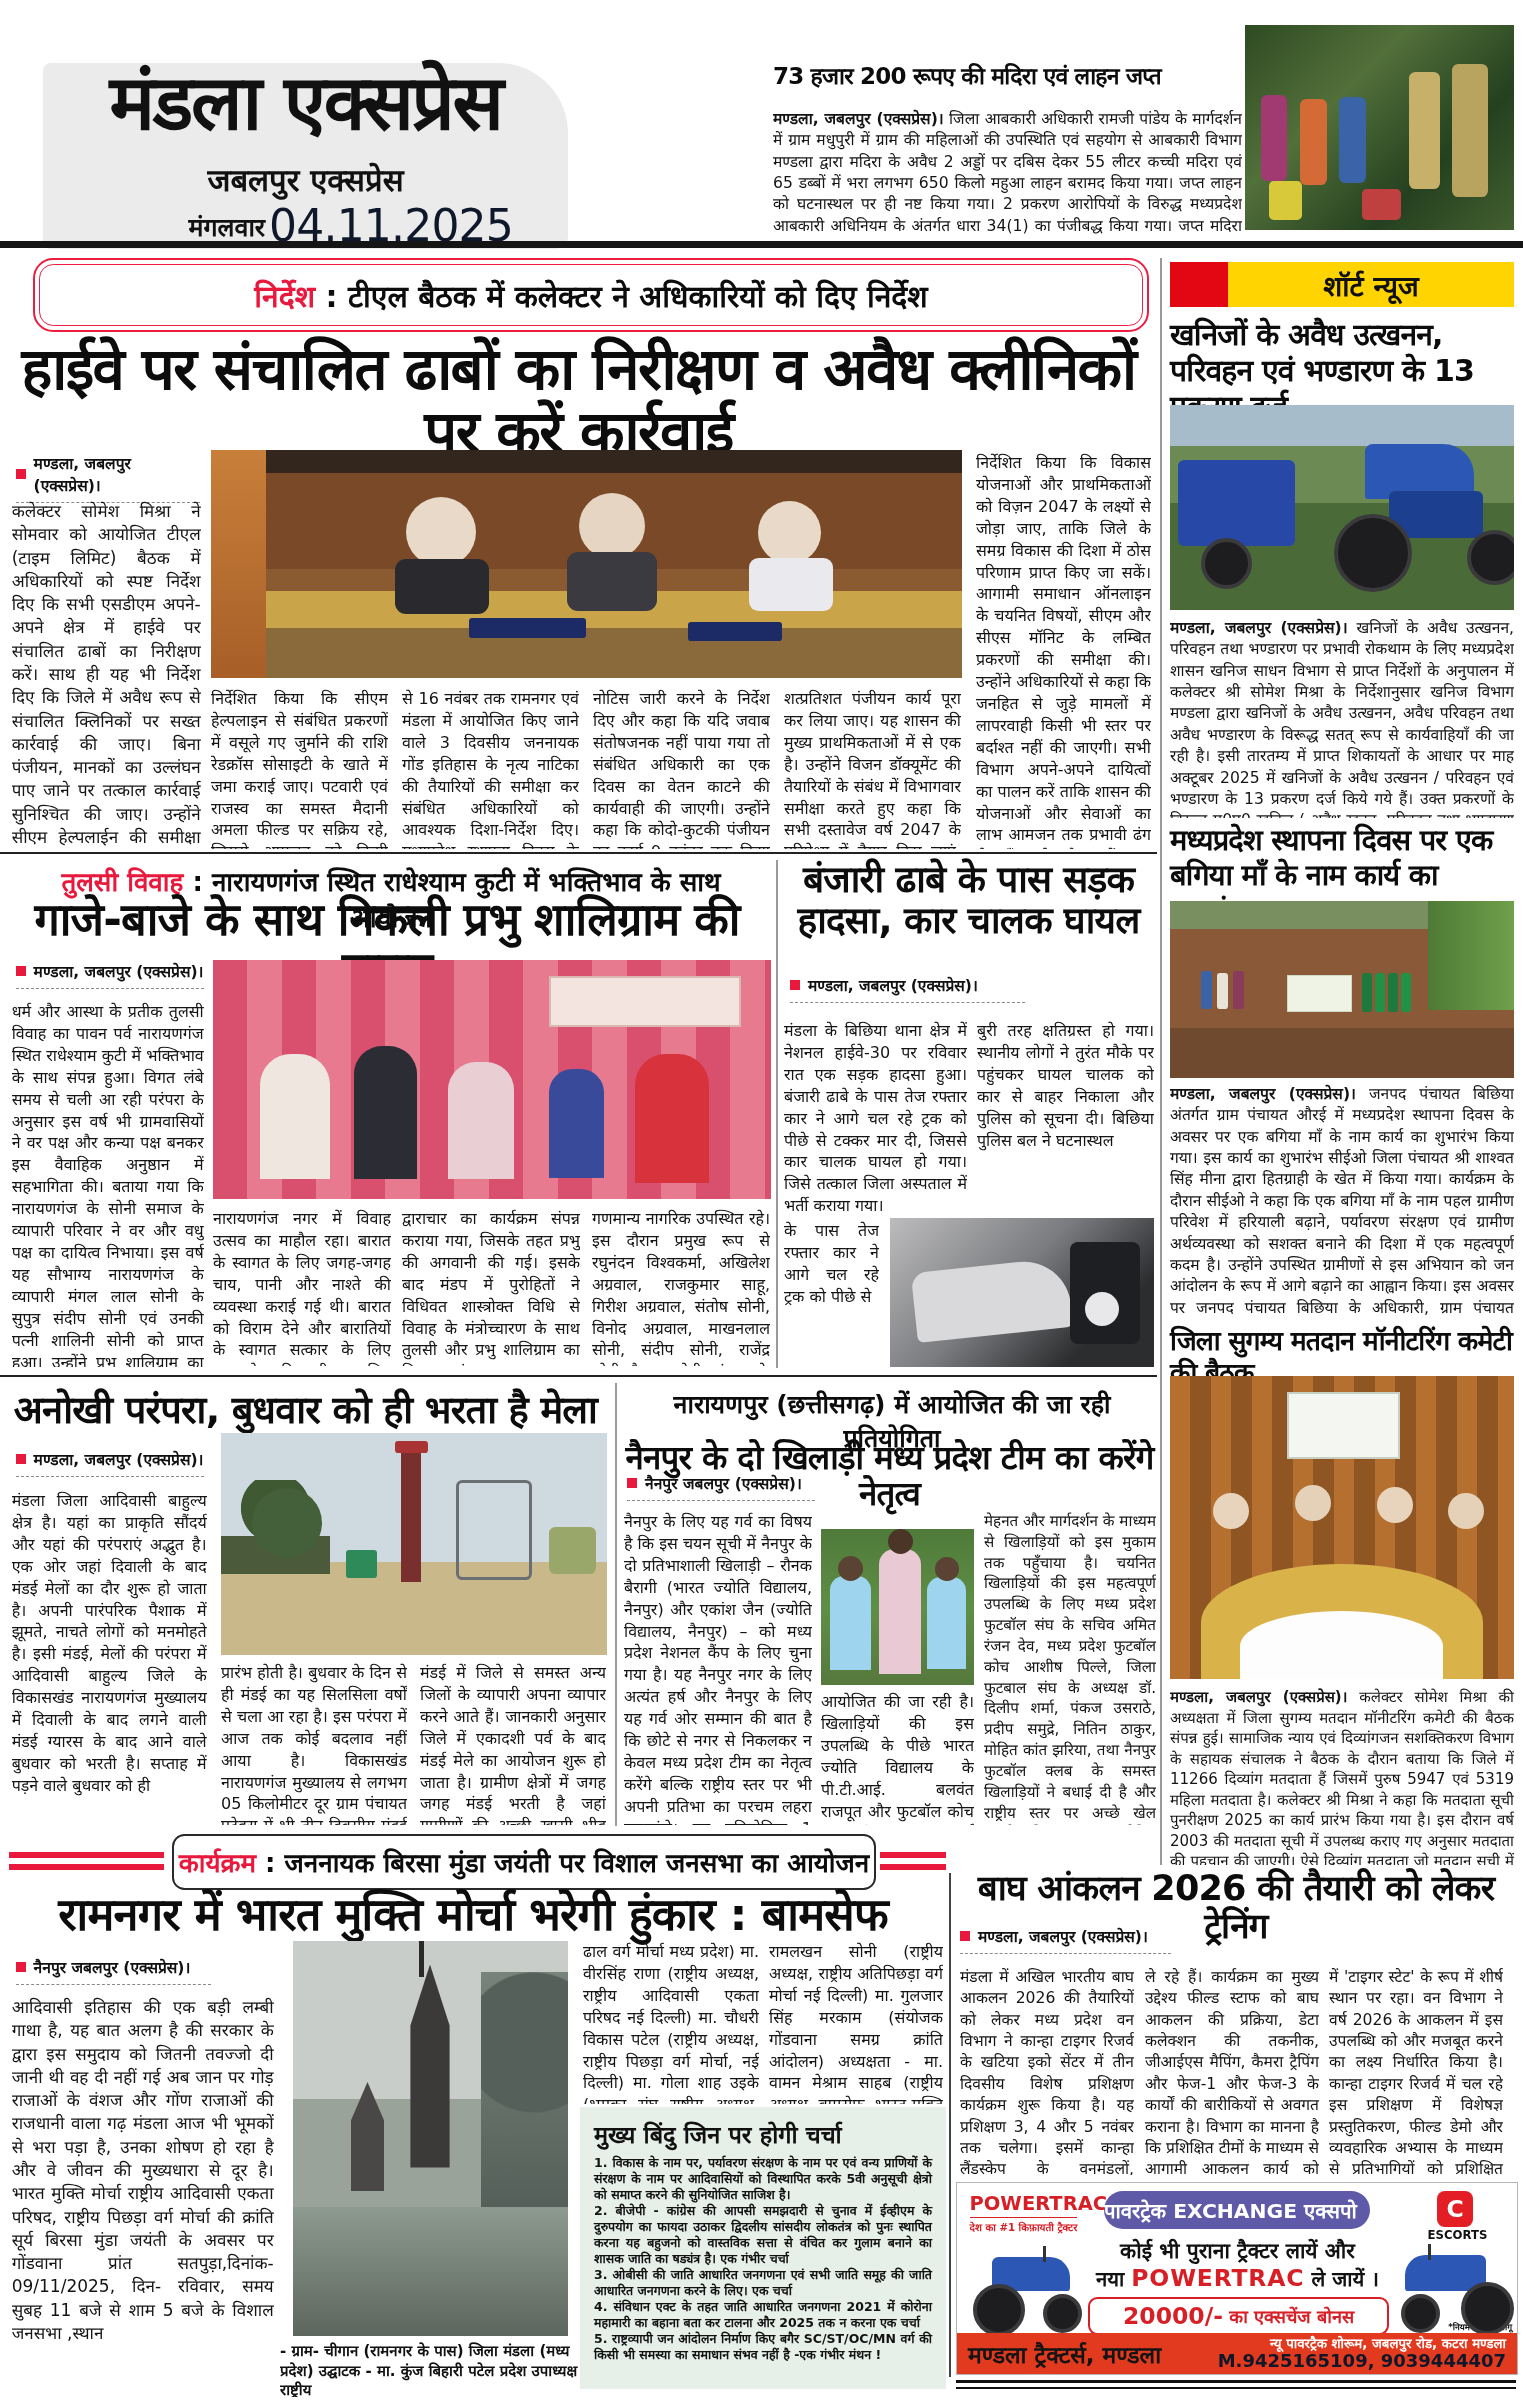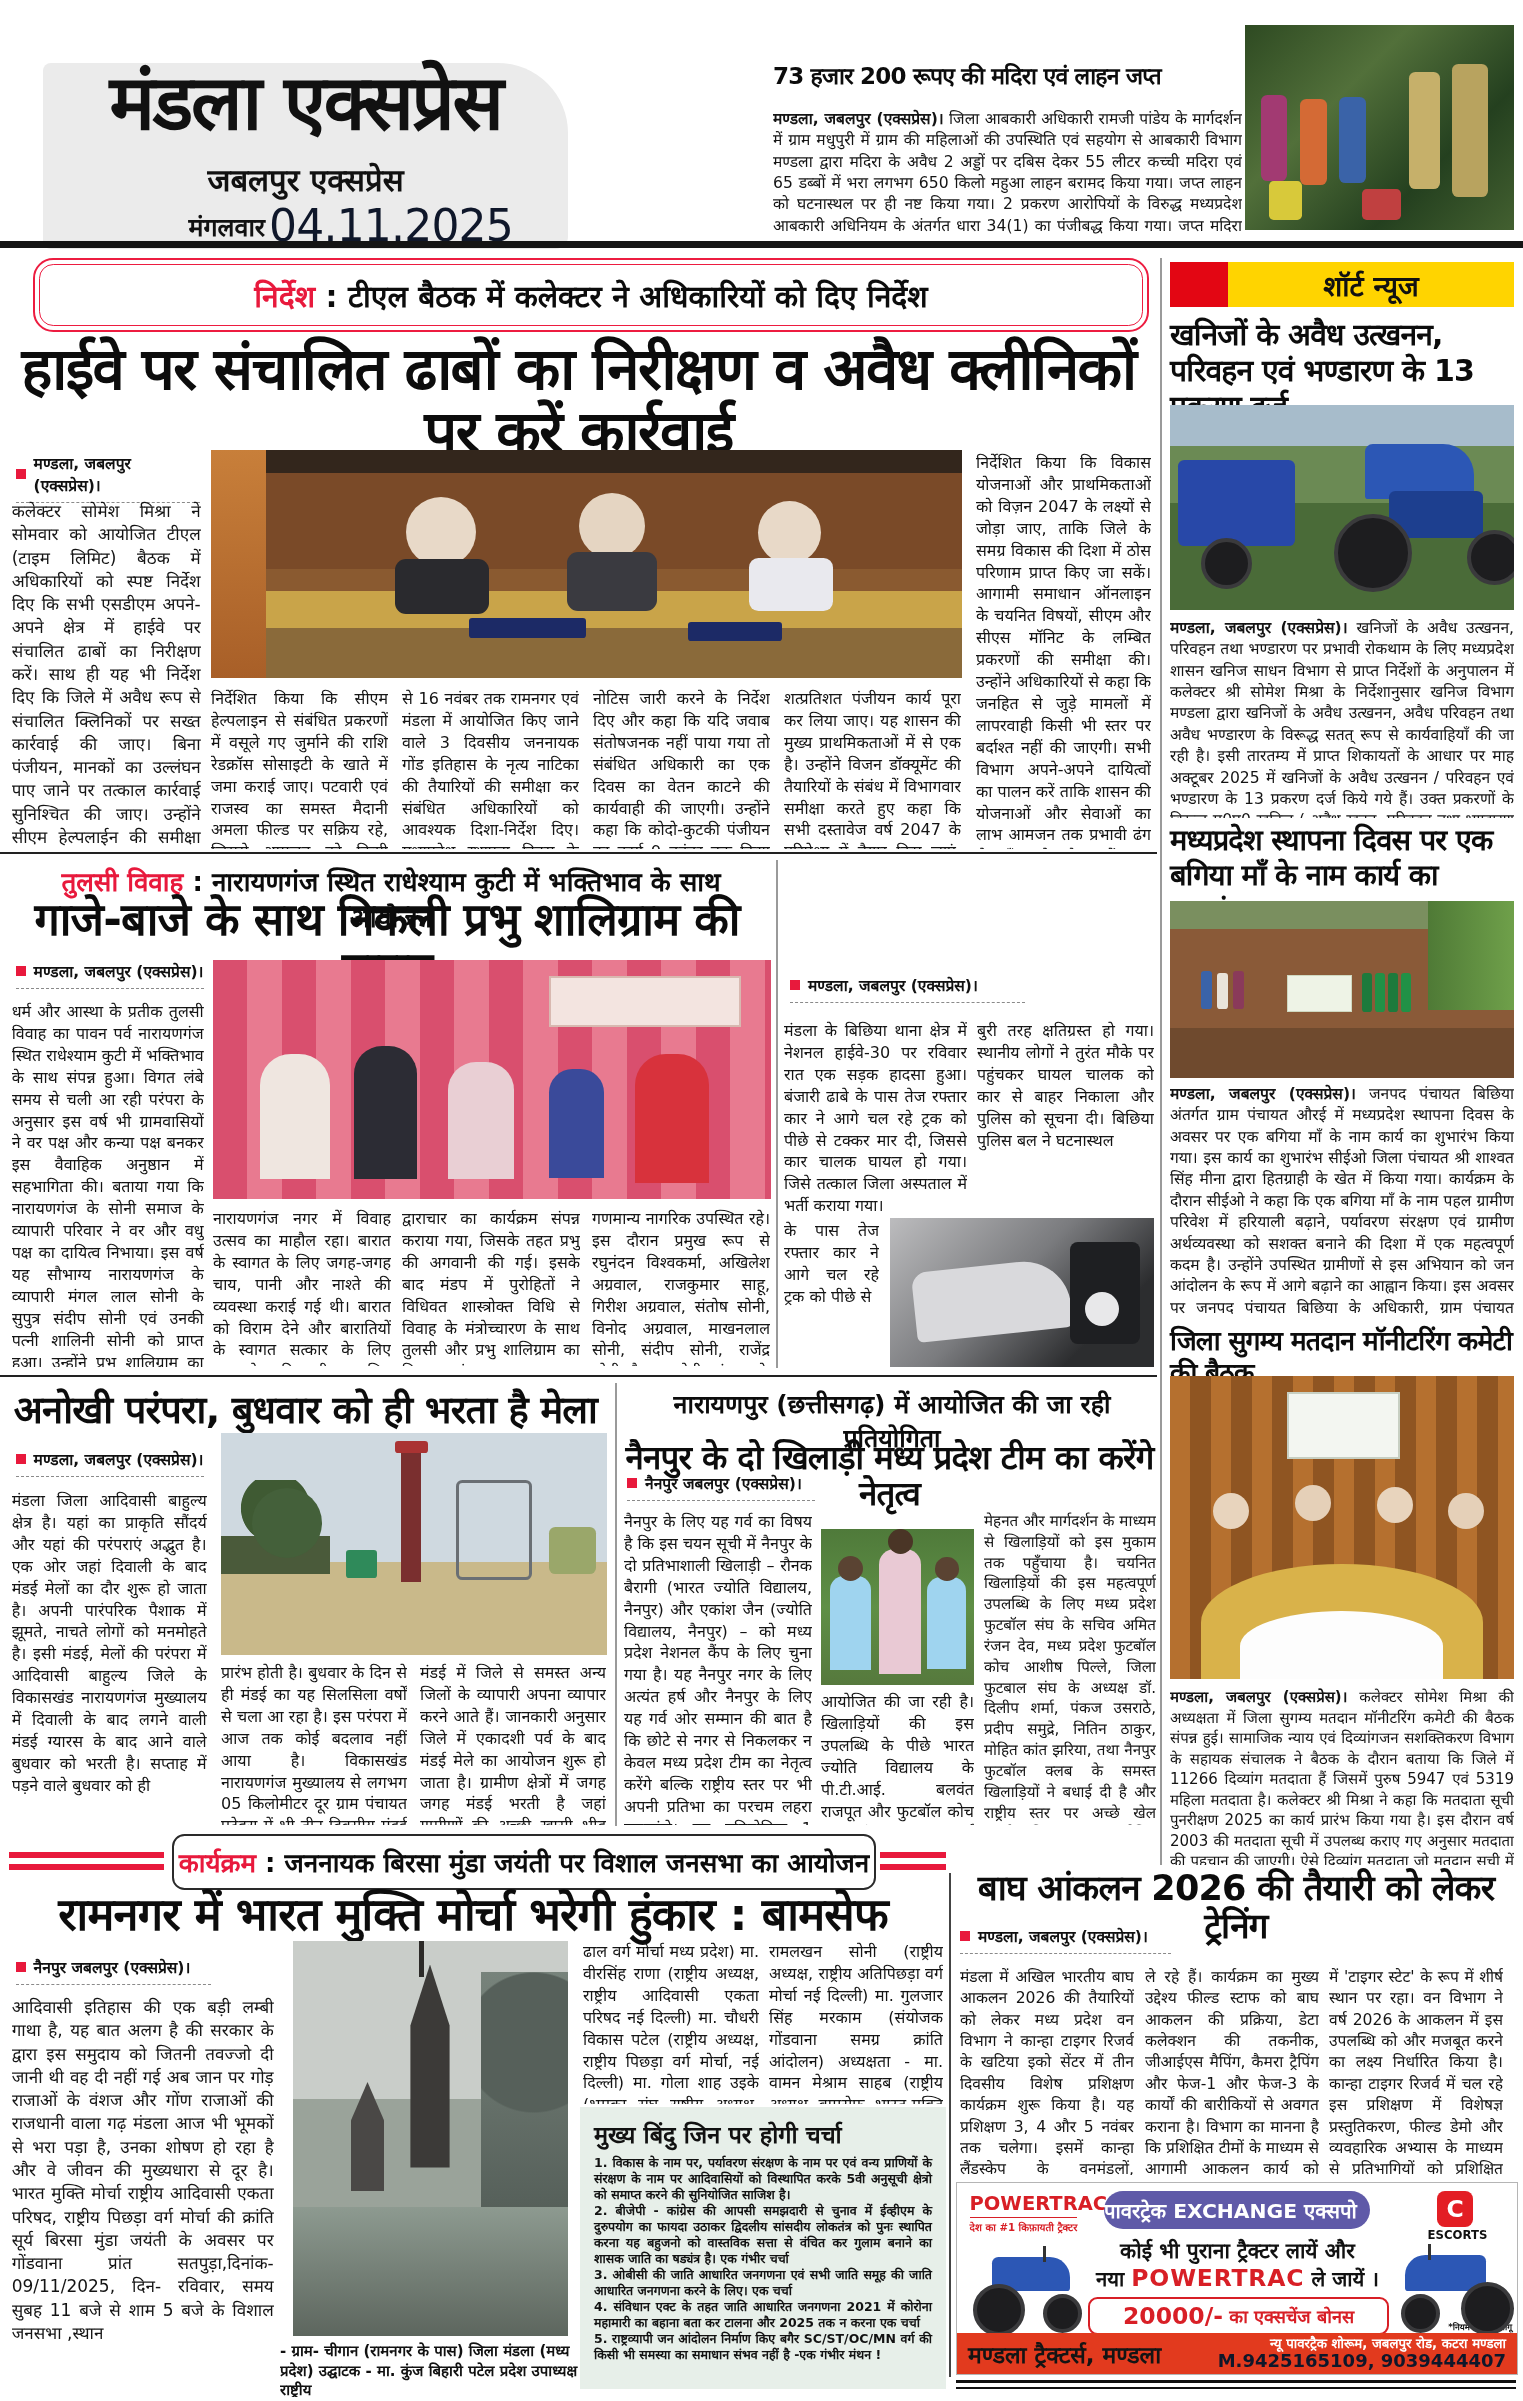--- a/index.html
+++ b/index.html
@@ -165,20 +165,21 @@
     <div class="pfig" style="left:235px;top:102px;width:66px;height:117px;background:#e9cfd4;border-radius:28px 28px 0 0;"></div>
     <div class="pfig" style="left:422px;top:94px;width:74px;height:129px;background:#d8323c;border-radius:31px 31px 0 0;"></div>
     <div class="pfig" style="left:336px;top:109px;width:55px;height:109px;background:#3a4a9a;border-radius:23.5px 23.5px 0 0;"></div>
   </div>
   <div class="abs bt" style="left:213px;top:1208px;width:178px;height:158px;">नारायणगंज नगर में विवाह उत्सव का माहौल रहा। बारात के स्वागत के लिए जगह-जगह चाय, पानी और नाश्ते की व्यवस्था कराई गई थी। बारात को विराम देने और बारातियों के स्वागत सत्कार के लिए जनवाशे की भी समुचित व्यवस्था की गई थी। बताया गया कि प्रभु की बारात के कुटी पहुंचने पर पुरोहितों द्वारा</div>
   <div class="abs bt" style="left:402px;top:1208px;width:178px;height:158px;">द्वाराचार का कार्यक्रम संपन्न कराया गया, जिसके तहत प्रभु की अगवानी की गई। इसके बाद मंडप में पुरोहितों ने विधिवत शास्त्रोक्त विधि से विवाह के मंत्रोच्चारण के साथ तुलसी और प्रभु शालिग्राम का विवाह संपन्न कराया। इस धार्मिक कार्यक्रम में राधेश्याम कुटी के संचालक, ग्रामवासी और नगर के</div>
   <div class="abs bt" style="left:592px;top:1208px;width:178px;height:158px;">गणमान्य नागरिक उपस्थित रहे। इस दौरान प्रमुख रूप से रघुनंदन विश्वकर्मा, अखिलेश अग्रवाल, राजकुमार साहू, गिरीश अग्रवाल, संतोष सोनी, विनोद अग्रवाल, माखनलाल सोनी, संदीप सोनी, राजेंद्र सोनी, कैलाश सोनी एवं ग्राम के समस्त महिला, पुरूष उपस्थित होकर इस कार्यक्रम के साक्षी बने।</div>
 
   <div class="vr" style="left:776px;top:860px;height:508px;"></div>
 
+  <div class="abs hl" style="left:784px;top:859px;width:369px;font-size:37px;line-height:1.12;">बंजारी ढाबे के पास सड़क हादसा, कार चालक घायल</div>
   <div class="abs by" style="left:790px;top:974px;width:235px;">
     <span class="sq"></span>
     <span>मण्डला, जबलपुर (एक्सप्रेस)।</span>
   </div>
   <div class="abs bt" style="left:784px;top:1020px;width:183px;height:195px;">मंडला के बिछिया थाना क्षेत्र में नेशनल हाईवे-30 पर रविवार रात एक सड़क हादसा हुआ। बंजारी ढाबे के पास तेज रफ्तार कार ने आगे चल रहे ट्रक को पीछे से टक्कर मार दी, जिससे कार चालक घायल हो गया। जिसे तत्काल जिला अस्पताल में भर्ती कराया गया।</div>
   <div class="abs bt" style="left:977px;top:1020px;width:177px;height:195px;">बुरी तरह क्षतिग्रस्त हो गया। स्थानीय लोगों ने तुरंत मौके पर पहुंचकर घायल चालक को कार से बाहर निकाला और पुलिस को सूचना दी। बिछिया पुलिस बल ने घटनास्थल</div>
   <div class="abs bt" style="left:784px;top:1220px;width:95px;height:147px;">के पास तेज रफ्तार कार ने आगे चल रहे ट्रक को पीछे से</div>
   <div class="ph" style="left:890px;top:1218px;width:264px;height:149px;background:linear-gradient(135deg,#bcbcbe,#7a7b7e 45%,#2c2d2f 78%);">
     <div class="pfig" style="left:23.5px;top:47px;width:156px;height:70px;background:#d9d9dc;border-radius:15.6px 47px 6.3px 6.3px;transform:rotate(-6deg);"></div>
     <div class="pfig" style="left:180px;top:23.5px;width:70px;height:102px;background:#1e1f22;border-radius:7.8px;"></div>

